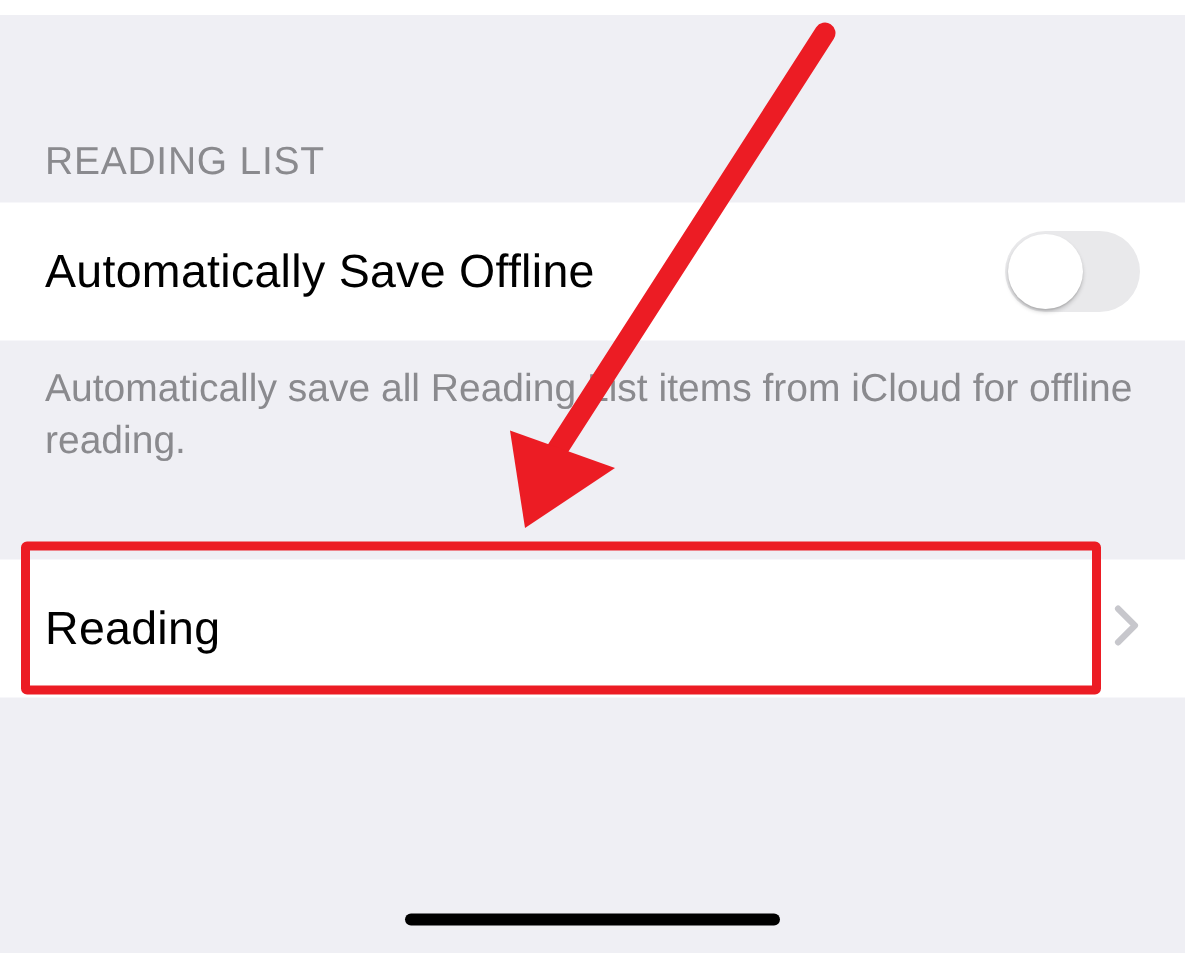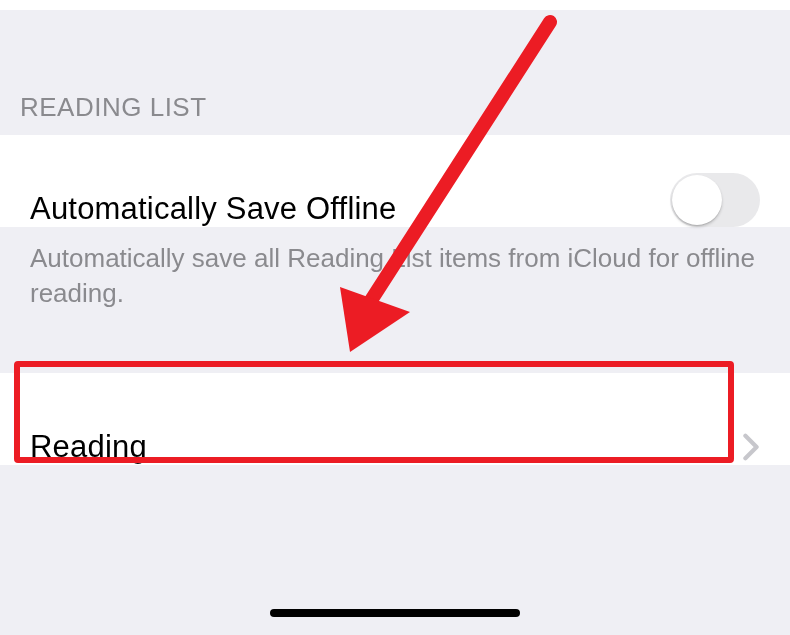--- a/index.html
+++ b/index.html
@@ -14,30 +14,30 @@
       height: 635px;
       background: #efeff4;
       position: relative;
       overflow: hidden;
     }
     .top-bar {
       height: 10px;
       background: #ffffff;
     }
     .section-header {
-      padding: 82px 30px 12px 20px;
+      padding: 82px 30px 12px 30px;
       font-size: 26px;
       letter-spacing: 0.5px;
       color: #8a8a8e;
       font-weight: 400;
     }
     .row {
       background: #ffffff;
       display: flex;
-      align-items: flex-end;
+      align-items: center;
       justify-content: space-between;
       padding: 0 30px;
       height: 92px;
       position: relative;
     }
     .row-label {
       font-size: 31px;
       color: #000000;
       font-weight: 400;
       letter-spacing: 0.2px;

